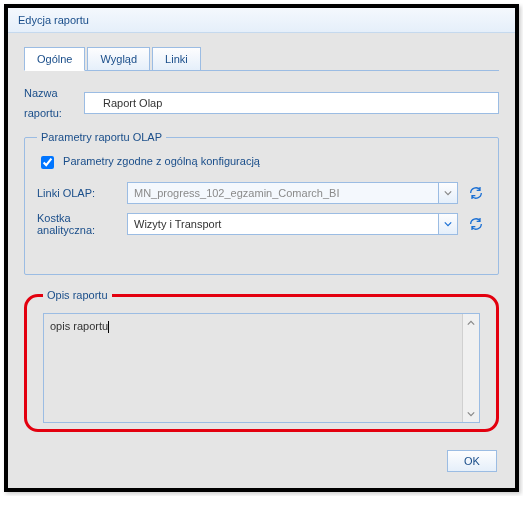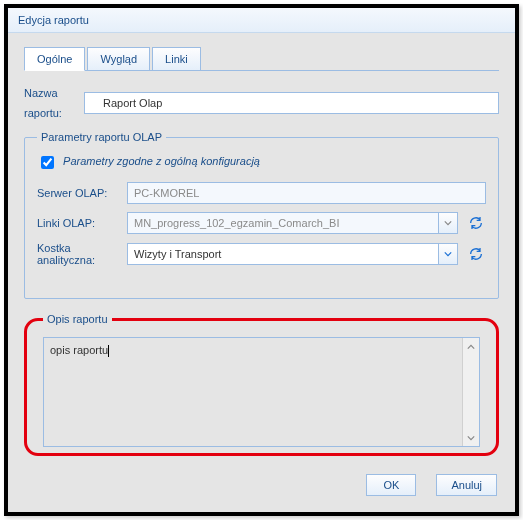--- a/index.html
+++ b/index.html
@@ -51,46 +51,42 @@
     <div class="row">
       <div class="label" style="line-height:20px;">Nazwa raportu:</div>
       <input class="input" value="Raport Olap" style="">
     </div>
 
     <fieldset>
       <legend>Parametry raportu OLAP</legend>
 
       <div style="margin-bottom:10px;">
         <input type="checkbox" class="check" checked="" style="">
-        <span style="color:#1a4e8a;font-style:italic;">Parametry zgodne z ogólną konfiguracją</span>
+        <span style="color:#1a4e8a;">Parametry zgodne z ogólną konfiguracją</span>
       </div>
 
-      <div class="row">
-        <div class="param-label">Serwer OLAP:</div>
-        <input class="param-input" readonly="" value="PC-KMOREL" style="">
-      </div>
 
       <div class="row">
         <div class="param-label">Linki OLAP:</div>
         <div class="combo">
           <input class="param-input" readonly="" value="MN_progress_102_egzamin_Comarch_BI" style="">
           <div class="combo-btn">
             <svg viewBox="0 0 10 10">
                 <path d="M1 3 L5 7 L9 3" fill="none" stroke="#888" stroke-width="1.5"></path>
               </svg>
           </div>
         </div>
         <div class="refresh">
           <svg viewBox="0 0 24 24">
               <path d="M4 12a8 8 0 0 1 14-5M20 12a8 8 0 0 1-14 5M18 3v5h-5M6 21v-5h5"></path>
             </svg>
         </div>
       </div>
 
-      <div class="row" style="margin-bottom:8px;">
+      <div class="row" style="margin-bottom:14px;">
         <div class="param-label" style="line-height:12px;">Kostka analityczna:</div>
         <div class="combo">
           <input class="param-input enabled" value="Wizyty i Transport" style="">
           <div class="combo-btn">
             <svg viewBox="0 0 10 10">
                 <path d="M1 3 L5 7 L9 3" fill="none" stroke="#1a6fd4" stroke-width="1.5"></path>
               </svg>
           </div>
         </div>
         <div class="refresh">
@@ -115,17 +111,16 @@
               <svg viewBox="0 0 10 10">
                 <path d="M1 3 L5 7 L9 3" fill="none" stroke="#888" stroke-width="1.5"></path>
               </svg>
             </div>
         </div>
       </div>
     </fieldset>
 
     <div class="buttons">
       <div class="btn">OK</div>
-      <div class="btn">Anuluj</div>
     </div>
 
   </div>
 </div>
 
 </body></html>

